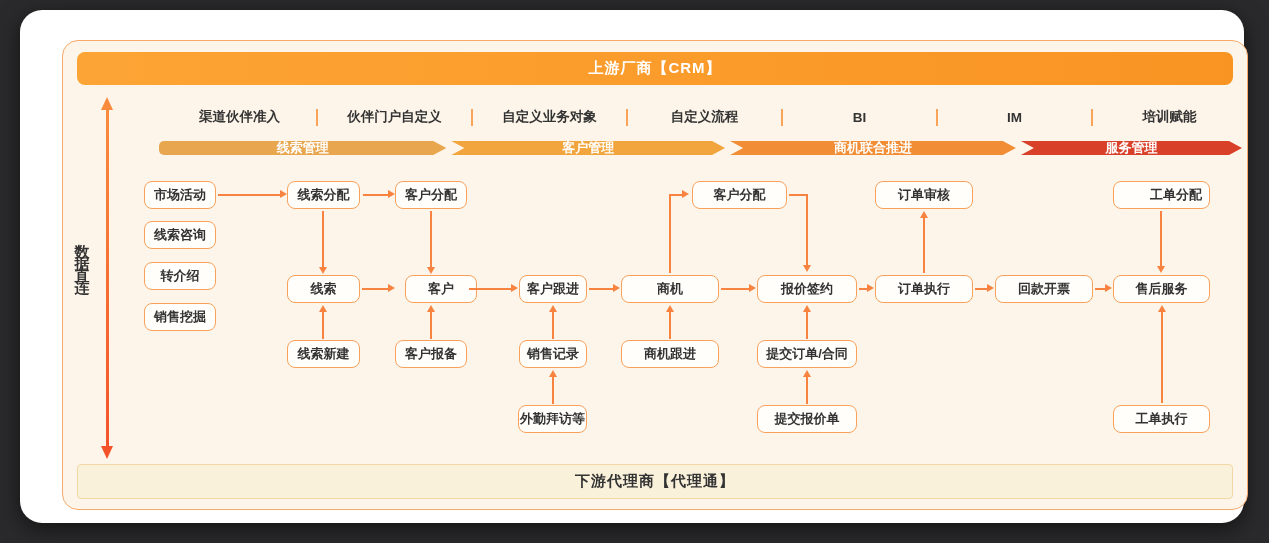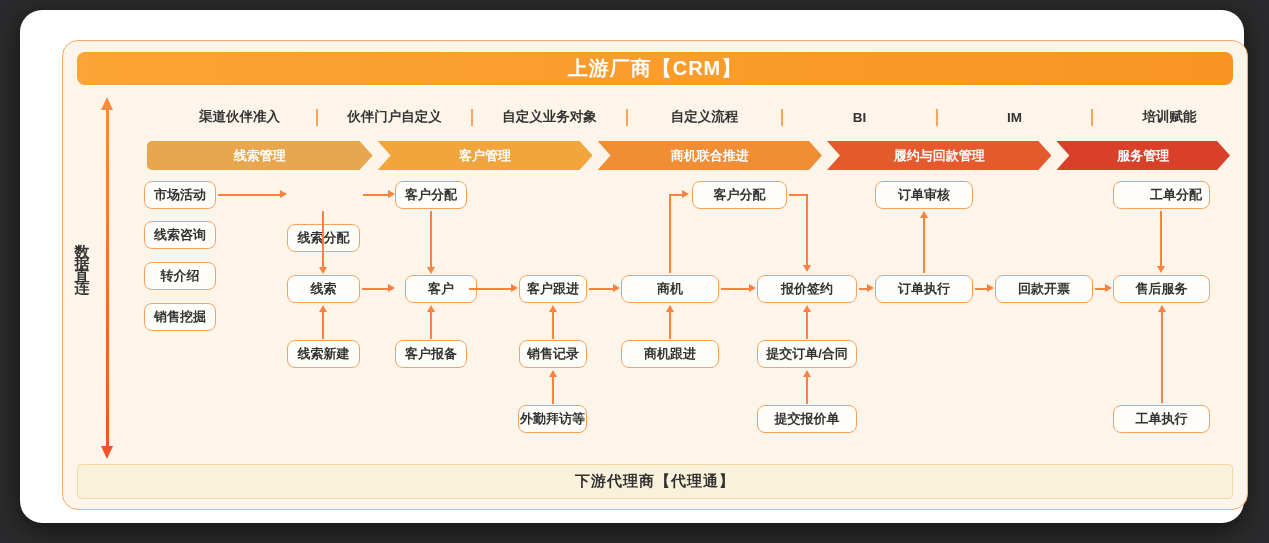--- a/index.html
+++ b/index.html
@@ -10,26 +10,26 @@
   }
   *{margin:0;padding:0;box-sizing:border-box;}
   html,body{width:1269px;height:543px;overflow:hidden;}
   body{background:var(--background);font-family:"Liberation Sans","DejaVu Sans",sans-serif;}
   #stage{position:relative;width:1269px;height:543px;}
   .page{position:absolute;left:20px;top:10px;width:1224px;height:513px;background:var(--page);
         border-radius:22px;box-shadow:0 6px 22px rgba(0,0,0,.55);}
   .card{position:absolute;left:42px;top:30px;width:1186px;height:470px;background:var(--card-bg);
         border:1px solid var(--card-border);border-radius:16px;}
   .header-banner{position:absolute;left:57px;top:42px;width:1156px;height:33px;border-radius:8px;
-        display:flex;align-items:center;justify-content:center;color:#fff;font-size:20px;
+        display:flex;align-items:center;justify-content:center;color:#fff;font-size:15px;
         font-weight:bold;letter-spacing:1px;}
   .feature-row{position:absolute;left:143px;top:95px;width:1083px;height:24px;display:flex;align-items:center;}
   .feat-item{flex:1;text-align:center;font-size:13.5px;font-weight:bold;color:var(--text-dark);white-space:nowrap;}
   .feat-divider{width:2px;height:17px;background:var(--divider);}
-  .stage-bar{position:absolute;left:127px;top:131px;width:1083px;height:29px;display:flex;gap:5px;}
+  .stage-bar{position:absolute;left:139px;top:131px;width:1083px;height:14px;display:flex;gap:5px;}
   .chevron{display:flex;align-items:center;justify-content:center;color:#fff;font-size:13px;
         font-weight:bold;white-space:nowrap;flex-basis:0;
         clip-path:polygon(0 0,calc(100% - 13px) 0,100% 50%,calc(100% - 13px) 100%,0 100%,13px 50%);}
   .chevron.first{border-radius:5px 0 0 5px;
         clip-path:polygon(0 0,calc(100% - 13px) 0,100% 50%,calc(100% - 13px) 100%,0 100%);}
   .diagram{position:absolute;inset:0;}
   .node{position:absolute;background:var(--node-bg);border:1.5px solid var(--node-border);
         border-radius:8px;color:var(--node-text);font-size:13px;font-weight:bold;
         display:flex;align-items:center;justify-content:center;white-space:nowrap;}
   .aline{position:absolute;background:var(--arrow);}
@@ -76,34 +76,33 @@
         <div class="feat-divider"></div>
         <div class="feat-item">IM</div>
         <div class="feat-divider"></div>
         <div class="feat-item">培训赋能</div>
       </div>
 
     <div class="stage-bar">
         <div class="chevron first" style="flex-grow: 191; background: rgb(232, 166, 79);">线索管理</div>
         <div class="chevron" style="flex-grow: 182; background: rgb(242, 165, 60);">客户管理</div>
         <div class="chevron" style="flex-grow: 190; background: rgb(240, 141, 53);">商机联合推进</div>
-        <div class="chevron" style="flex-grow: 190; background: rgb(229, 90, 44);">履约与回款管理</div>
         <div class="chevron" style="flex-grow: 147; background: rgb(217, 64, 41);">服务管理</div>
       </div>
 
     <div class="diagram">
       <div class="side-label">数据直连</div>
       <div class="side-line"></div>
       <div class="side-head-up"></div>
       <div class="side-head-down"></div>
     <div class="node" style="left: 124px; top: 171px; width: 72px; height: 28px; text-align: center;">市场活动</div>
         <div class="node" style="left: 124px; top: 211px; width: 72px; height: 28px;">线索咨询</div>
         <div class="node" style="left: 124px; top: 252px; width: 72px; height: 28px;">转介绍</div>
         <div class="node" style="left: 124px; top: 293px; width: 72px; height: 28px;">销售挖掘</div>
-        <div class="node" style="left: 267px; top: 171px; width: 73px; height: 28px; margin-top: 43px;">线索分配</div>
+        <div class="node" style="left: 267px; top: 171px; width: 73px; height: 28px;">线索分配</div>
         <div class="node" style="left: 375px; top: 171px; width: 72px; height: 28px;">客户分配</div>
         <div class="node" style="left: 267px; top: 265px; width: 73px; height: 28px;">线索</div>
         <div class="node" style="left: 385px; top: 265px; width: 72px; height: 28px;">客户</div>
         <div class="node" style="left: 267px; top: 330px; width: 73px; height: 28px;">线索新建</div>
         <div class="node" style="left: 375px; top: 330px; width: 72px; height: 28px;">客户报备</div>
         <div class="node" style="left: 499px; top: 265px; width: 68px; height: 28px;">客户跟进</div>
         <div class="node" style="left: 499px; top: 330px; width: 68px; height: 28px;">销售记录</div>
         <div class="node" style="left: 498px; top: 395px; width: 69px; height: 28px;">外勤拜访等</div>
         <div class="node" style="left: 601px; top: 265px; width: 98px; height: 28px;">商机</div>
         <div class="node" style="left: 601px; top: 330px; width: 98px; height: 28px;">商机跟进</div>

